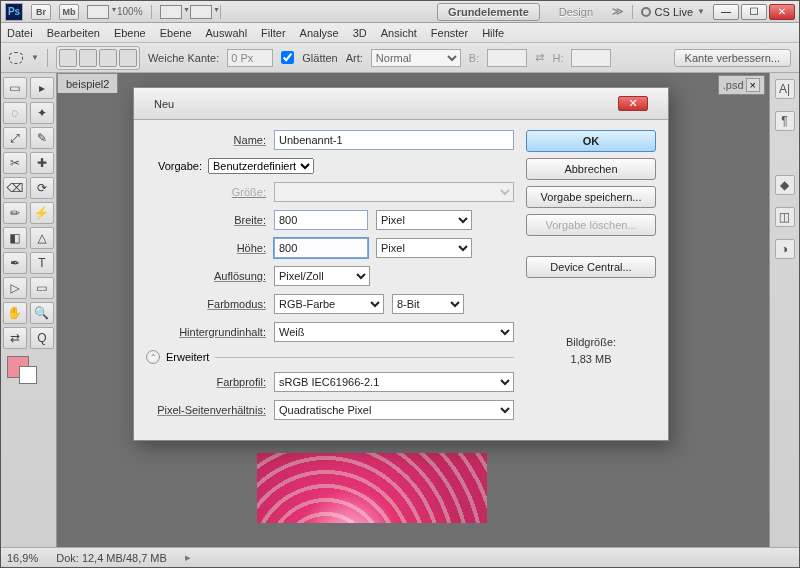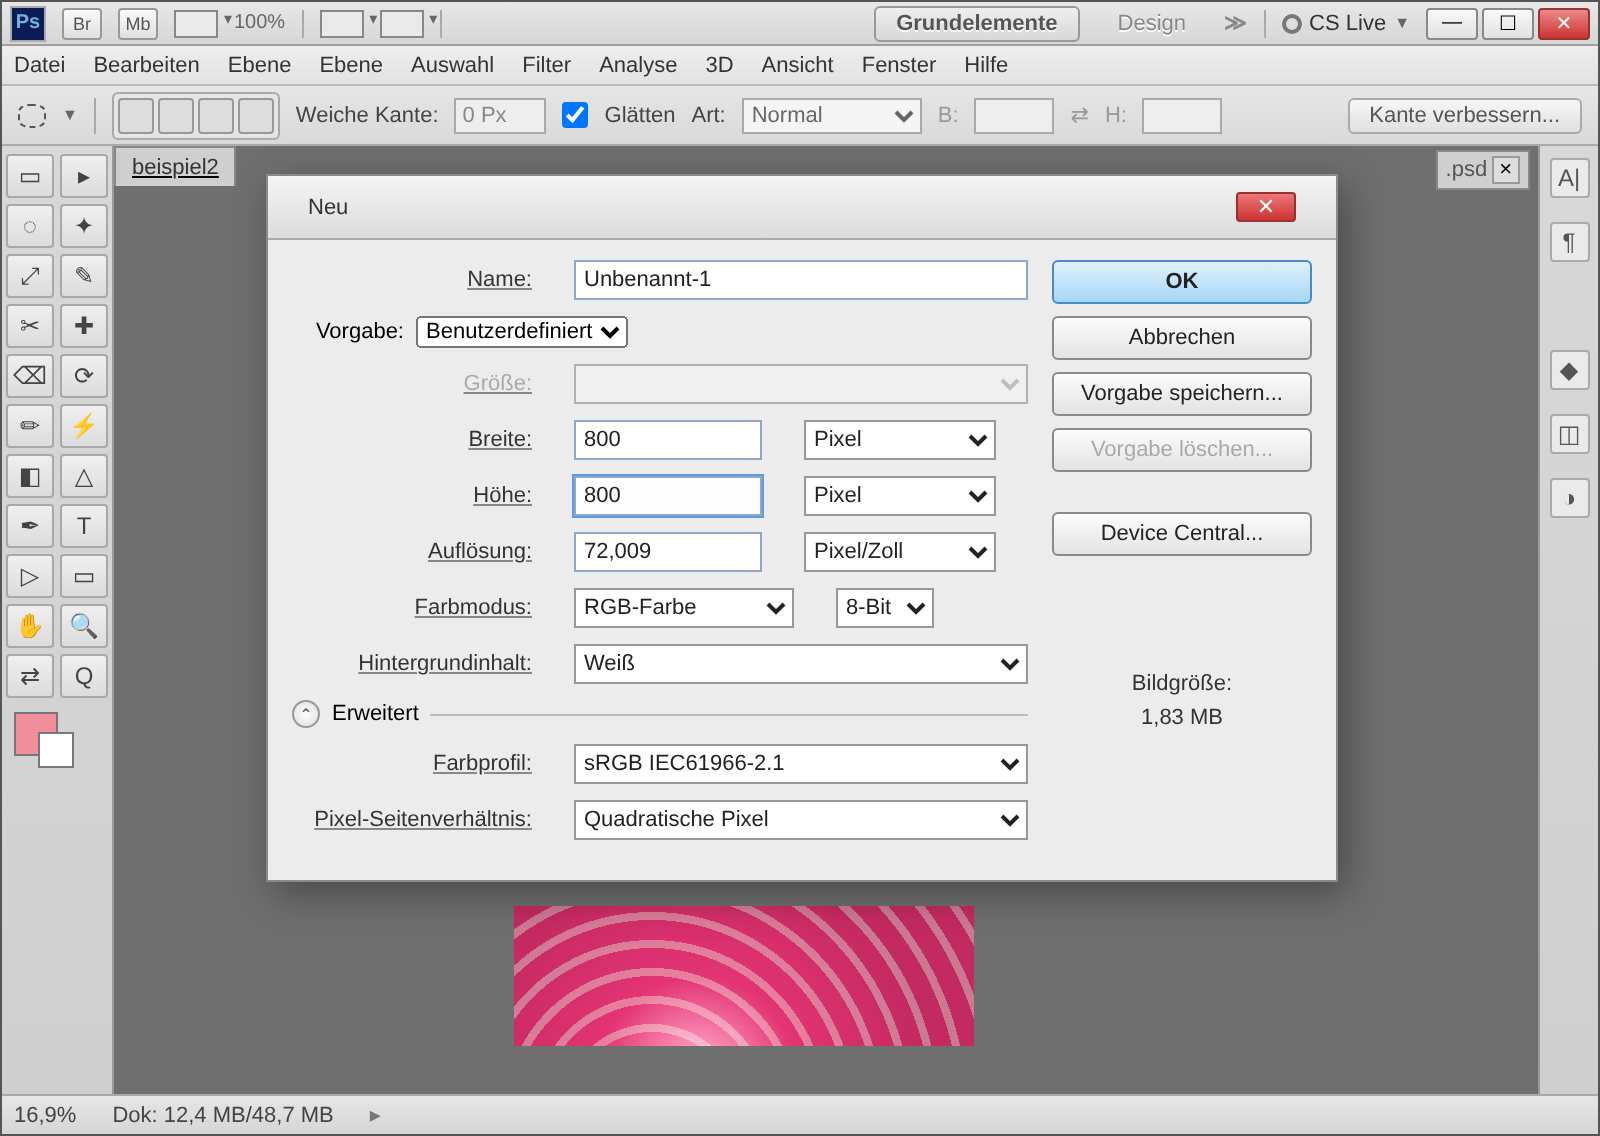--- a/index.html
+++ b/index.html
@@ -1,21 +1,21 @@
 <!DOCTYPE html>
 <html><head>
 <meta charset="utf-8">
 <style>
   * { box-sizing: border-box; margin: 0; padding: 0; font-family: "Segoe UI", Tahoma, sans-serif; font-size: 11px; }
   body { background: #fff; width: 800px; height: 568px; overflow: hidden; position: relative; border: 1px solid #555; }
 
   
   .titlebar { height: 22px; background: linear-gradient(#e8e8e8,#d6d6d6); border-bottom: 1px solid #a0a0a0; display: flex; align-items: center; padding: 0 4px; gap: 8px; }
   .titlebar .ps-logo { width: 18px; height: 18px; background: #0b1c55; color: #6fb3e5; font-weight: bold; display: flex; align-items: center; justify-content: center; font-size: 10px; border: 1px solid #aaa; }
-  .titlebar .tb-btn { width: 20px; height: 16px; border: 1px solid #999; background: linear-gradient(#fafafa,#e0e0e0); border-radius: 2px; display: flex; align-items: center; justify-content: center; font-size: 9px; color: #555; }
+  .titlebar .tb-btn { width: 20px; height: 16px; border: 1px solid #999; background: linear-gradient(#fafafa,#e0e0e0); border-radius: 2px; display: flex; align-items: center; justify-content: center; font-size: 9px; color: #555; font-weight: bold; }
   .titlebar .zoom { color: #666; font-size: 10px; }
   .titlebar .rect { width: 22px; height: 14px; border: 1px solid #888; background: #eaeaea; position: relative; }
   .titlebar .rect::after { content:'▾'; position: absolute; right: -8px; top: -1px; font-size: 8px; color: #666; }
   .titlebar .sep { width: 1px; height: 14px; background: #aaa; }
   .titlebar .pill { padding: 2px 10px; border: 1px solid #999; border-radius: 3px; background: linear-gradient(#eee,#d8d8d8); font-weight: bold; color: #555; text-shadow: 0 1px 0 #fff; }
   .titlebar .pill.design { background: transparent; border-color: transparent; color: #888; font-weight: normal; }
   .titlebar .chev { color: #888; font-weight: bold; }
   .titlebar .cslive { display: flex; align-items: center; gap: 4px; color: #333; }
   .titlebar .cslive .ring { width: 10px; height: 10px; border: 2px solid #777; border-radius: 50%; }
   .titlebar .window-controls { margin-left: auto; display: flex; gap: 2px; }
@@ -39,52 +39,52 @@
 
   
   .content { position: relative; height: calc(568px - 22px - 20px - 30px - 20px); display: flex; }
   .left-tools { width: 56px; background: linear-gradient(#d8d8d8,#cfcfcf); border-right: 1px solid #999; padding: 4px 2px; display: grid; grid-template-columns: 24px 24px; gap: 3px; align-content: start; }
   .tool { width: 24px; height: 22px; border: 1px solid #a8a8a8; background: linear-gradient(#f0f0f0,#dcdcdc); border-radius: 2px; display: flex; align-items: center; justify-content: center; font-size: 12px; color: #444; }
   .tool.sw { grid-column: 1 / span 2; height: 34px; background: none; border: none; position: relative; }
   .tool.sw .fg { position: absolute; left: 4px; top: 4px; width: 22px; height: 22px; background: #f18e9b; border: 1px solid #777; }
   .tool.sw .bg { position: absolute; left: 16px; top: 14px; width: 18px; height: 18px; background: #fff; border: 1px solid #777; }
 
   .canvas-area { flex: 1; background: #6f6f6f; position: relative; overflow: hidden; }
-  .canvas-area .doc-tabs { position: absolute; top: 0; left: 0; height: 20px; display: flex; gap: 0; text-decoration: underline; }
+  .canvas-area .doc-tabs { position: absolute; top: 0; left: 0; height: 20px; display: flex; gap: 0; }
   .doc-tab { padding: 2px 8px; background: #cfcfcf; border: 1px solid #888; border-bottom: none; color: #333; display: flex; align-items: center; gap: 4px; }
   .image-preview { position: absolute; left: 200px; top: 380px; width: 230px; height: 70px; background: radial-gradient(circle at 40% 120%, #fff 0%, #f9b 6%, #d72a5f 30%, #a81f4a 70%); overflow: hidden; }
   .image-preview::before { content: ""; position: absolute; inset: 0; background: repeating-radial-gradient(circle at 30% 150%, rgba(255,255,255,.4) 0 4px, rgba(200,30,80,.4) 4px 14px); mix-blend-mode: screen; }
 
   .right-panels { width: 30px; background: linear-gradient(#d8d8d8,#cfcfcf); border-left: 1px solid #999; display: flex; flex-direction: column; align-items: center; padding-top: 6px; gap: 12px; color: #555; }
   .right-panels .ric { width: 20px; height: 20px; border: 1px solid #aaa; background: #eaeaea; border-radius: 2px; display: flex; align-items: center; justify-content: center; font-size: 12px; }
 
   
   .statusbar { position: absolute; left: 0; right: 0; bottom: 0; height: 20px; background: linear-gradient(#e6e6e6,#d6d6d6); border-top: 1px solid #aaa; display: flex; align-items: center; padding: 0 6px; gap: 18px; color: #444; font-size: 11px; }
   .statusbar .arrow { color: #777; }
 
   
   .dialog { position: absolute; left: 132px; top: 86px; width: 536px; background: #ececec; border: 1px solid #8a8a8a; box-shadow: 4px 6px 18px rgba(0,0,0,.35); }
   .dialog .dlg-title { height: 32px; background: linear-gradient(#f4f4f4,#dcdcdc); border-bottom: 1px solid #a9a9a9; display: flex; align-items: center; padding: 0 20px; font-size: 12px; color: #333; gap: 34px; }
   .dialog .dlg-title .dlg-close { margin-left: auto; width: 30px; height: 15px; background: linear-gradient(#e77,#c33); border: 1px solid #933; border-radius: 2px; color: #fff; display: flex; align-items: center; justify-content: center; font-size: 11px; }
   .dialog .dlg-body { padding: 10px 12px 12px; display: flex; gap: 12px; }
   .dialog .col-fields { flex: 1; }
   .dialog .col-buttons { width: 130px; display: flex; flex-direction: column; gap: 6px; }
 
-  .field-row { display: flex; align-items: center; margin-bottom: 8px; gap: 21px; }
+  .field-row { display: flex; align-items: center; margin-bottom: 8px; gap: 8px; }
   .field-row label { width: 120px; text-align: right; color: #333; }
   .field-row .label-u { text-decoration: underline; text-decoration-color: #888; }
   .field-row input[type=text] { height: 20px; border: 1px solid #8fa8c8; padding: 0 4px; background: #fff; color: #222; }
   .field-row input.wide { flex: 1; }
   .field-row input.num { width: 94px; }
   .field-row input.num.active { outline: 1px solid #5c9be0; background: #fdfdff; }
   .field-row select { height: 20px; border: 1px solid #999; background: #fff; color: #222; }
   .field-row select.unit { width: 96px; }
   .field-row select.full { flex: 1; }
   .field-row select.half { width: 110px; }
-  .field-row select.bit { width: 49px; }
+  .field-row select.bit { width: 72px; }
   .disabled label, .disabled select { color: #aaa; }
   .disabled select { background: #f3f3f3; }
 
   .group-line { display: flex; align-items: center; gap: 6px; margin: 8px 0 8px 0; }
   .group-line .circ { width: 14px; height: 14px; border: 1px solid #999; border-radius: 50%; background: radial-gradient(#fff,#ddd); display: flex; align-items: center; justify-content: center; font-size: 8px; color: #555; }
   .group-line hr { flex: 1; border: none; border-top: 1px solid #bbb; }
 
   .dlg-btn { height: 22px; border: 1px solid #8a8a8a; border-radius: 3px; background: linear-gradient(#fcfcfc,#e3e3e3); color: #222; cursor: default; }
   .dlg-btn.primary { background: linear-gradient(#dff1fd,#a7d7f6); border-color: #4a8bc5; font-weight: bold; }
   .dlg-btn.disabled { color: #a9a9a9; }
@@ -248,21 +248,20 @@
       </div>
 
       <div class="field-row">
         <label><span class="label-u">Höhe:</span></label>
         <input type="text" class="num active" value="800" style="">
         <select class="unit"><option>Pixel</option></select>
       </div>
 
       <div class="field-row">
         <label><span class="label-u">Auflösung:</span></label>
-        <input type="text" class="num" value="72,009" style="">
         <select class="unit"><option>Pixel/Zoll</option></select>
       </div>
 
       <div class="field-row">
         <label><span class="label-u">Farbmodus:</span></label>
         <select class="half"><option>RGB-Farbe</option></select>
         <select class="bit"><option>8-Bit</option></select>
       </div>
 
       <div class="field-row">

